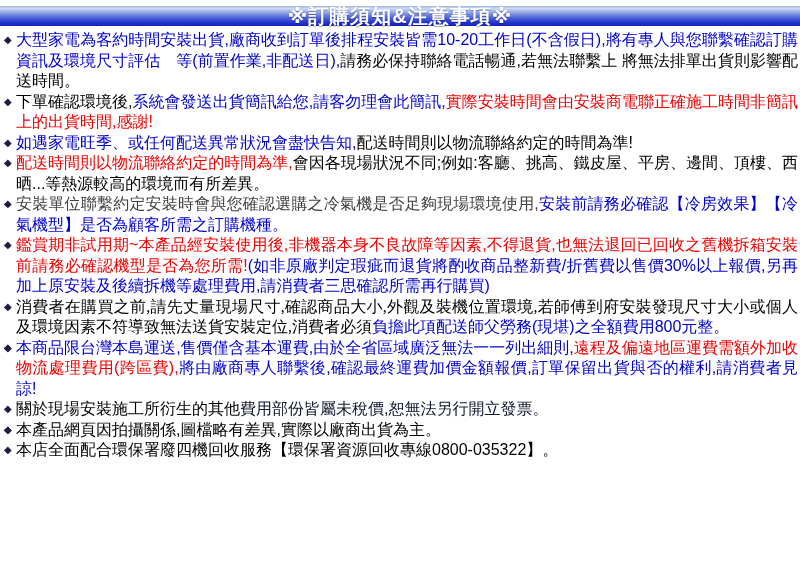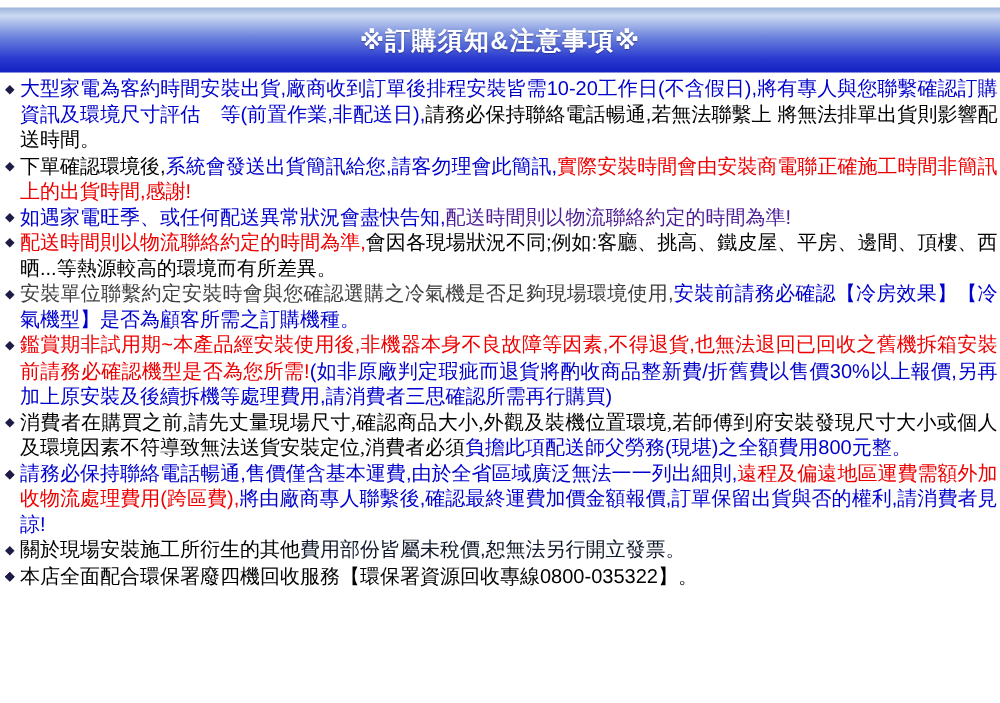--- a/index.html
+++ b/index.html
@@ -14,21 +14,21 @@
     --header_gradient_deep:#2b3bd0;
     --header_gradient_bottom:#121fc0;
   }
   html,body{margin:0;padding:0;background:#ffffff;}
   body{
     width:800px;height:562px;overflow:hidden;
     font-family:"Liberation Sans","DejaVu Sans",sans-serif;
   }
   .header-bar{
     margin:6px 0 4px 0;
-    height:52px;
+    height:20px;
     background:linear-gradient(180deg,
       var(--header_gradient_top) 0%,
       var(--header_gradient_light) 13%,
       var(--header_gradient_mid) 45%,
       var(--header_gradient_deep) 78%,
       var(--header_gradient_bottom) 100%);
     display:flex;align-items:center;justify-content:center;
   }
   .header-bar .title{
     color:var(--header_text);
@@ -64,21 +64,21 @@
   <li class="notice">
     <span class="bullet">◆</span>
     <span class="seg" style="color: rgb(0, 0, 204);">大型家電為客約時間安裝出貨,廠商收到訂單後排程安裝皆需10-20工作日(不含假日),將有專人與您聯繫確認訂購資訊及環境尺寸評估　等(前置作業,非配送日),</span><span class="seg" style="color: rgb(0, 0, 0);">請務必保持聯絡電話暢通,若無法聯繫上 將無法排單出貨則影響配送時間。</span>
   </li>
   <li class="notice">
     <span class="bullet">◆</span>
     <span class="seg" style="color: rgb(0, 0, 0);">下單確認環境後,</span><span class="seg" style="color: rgb(0, 0, 204);">系統會發送出貨簡訊給您,請客勿理會此簡訊,</span><span class="seg" style="color: rgb(238, 0, 0);">實際安裝時間會由安裝商電聯正確施工時間非簡訊上的出貨時間,感謝!</span>
   </li>
   <li class="notice">
     <span class="bullet">◆</span>
-    <span class="seg" style="color: rgb(0, 0, 204);">如遇家電旺季、或任何配送異常狀況會盡快告知,</span><span class="seg" style="color: #4c1d95;">配送時間則以物流聯絡約定的時間為準!</span>
+    <span class="seg" style="color: rgb(0, 0, 204);">如遇家電旺季、或任何配送異常狀況會盡快告知,</span><span class="seg" style="color: #000000;">配送時間則以物流聯絡約定的時間為準!</span>
   </li>
   <li class="notice">
     <span class="bullet">◆</span>
     <span class="seg" style="color: rgb(238, 0, 0);">配送時間則以物流聯絡約定的時間為準,</span><span class="seg" style="color: rgb(0, 0, 0);">會因各現場狀況不同;例如:客廳、挑高、鐵皮屋、平房、邊間、頂樓、西晒...等熱源較高的環境而有所差異。</span>
   </li>
   <li class="notice">
     <span class="bullet">◆</span>
     <span class="seg" style="color: #404040;">安裝單位聯繫約定安裝時會與您確認選購之冷氣機是否足夠現場環境使用,</span><span class="seg" style="color: rgb(0, 0, 204);">安裝前請務必確認【冷房效果】【冷氣機型】是否為顧客所需之訂購機種。</span>
   </li>
   <li class="notice">
@@ -87,29 +87,30 @@
   </li>
   <li class="notice">
     <span class="bullet">◆</span>
     <span class="seg" style="color: rgb(0, 0, 0); font-family: Liberation Serif, serif;">消費者在購買之前,請先丈量現場尺寸,確認商品大小,外觀及裝機位置環境,若師傅到府安裝發現尺寸大小或個人及環境因素不符導致無法送貨安裝定位,消費者必須</span><span class="seg" style="color: rgb(0, 0, 204);">負擔此項配送師父勞務(現堪)之全額費用800元整。</span>
   </li>
   <li class="notice">
     <span class="bullet">◆</span>
   </li>
   <li class="notice">
     <span class="bullet">◆</span>
-    <span class="seg" style="color: rgb(0, 0, 204);">請務必保持聯絡電話暢通,售價僅含基本運費,由於全省區域廣泛無法一一列出細則,</span><span class="seg" style="color: rgb(238, 0, 0);">遠程及偏遠地區運費需額外加收物流處理費用(跨區費),</span><span class="seg" style="color: rgb(0, 0, 204);">將由廠商專人聯繫後,確認最終運費加價金額報價,訂單保留出貨與否的權利,請消費者見諒!</span>
+    <span class="seg" style="color: rgb(0, 0, 204);">本商品限台灣本島運送,售價僅含基本運費,由於全省區域廣泛無法一一列出細則,</span><span class="seg" style="color: rgb(238, 0, 0);">遠程及偏遠地區運費需額外加收物流處理費用(跨區費),</span><span class="seg" style="color: rgb(0, 0, 204);">將由廠商專人聯繫後,確認最終運費加價金額報價,訂單保留出貨與否的權利,請消費者見諒!</span>
   </li>
   <li class="notice">
     <span class="bullet">◆</span>
     <span class="seg" style="color: rgb(0, 0, 0);">關於現場安裝施工所衍生的其他</span><span class="seg" style="color: #0f172a;">費用部份皆屬未稅價,恕無法另行開立發票。</span>
   </li>
   <li class="notice">
     <span class="bullet">◆</span>
   </li>
   <li class="notice">
     <span class="bullet">◆</span>
+    <span class="seg" style="color: rgb(0, 0, 0);">本產品網頁因拍攝關係,圖檔略有差異,實際以廠商出貨為主。</span>
   </li>
   <li class="notice">
     <span class="bullet">◆</span>
     <span class="seg" style="color: rgb(0, 0, 0);">本店全面配合環保署廢四機回收服務【環保署資源回收專線0800-035322】。</span>
   </li>
 </ul>
 
 </body></html>

